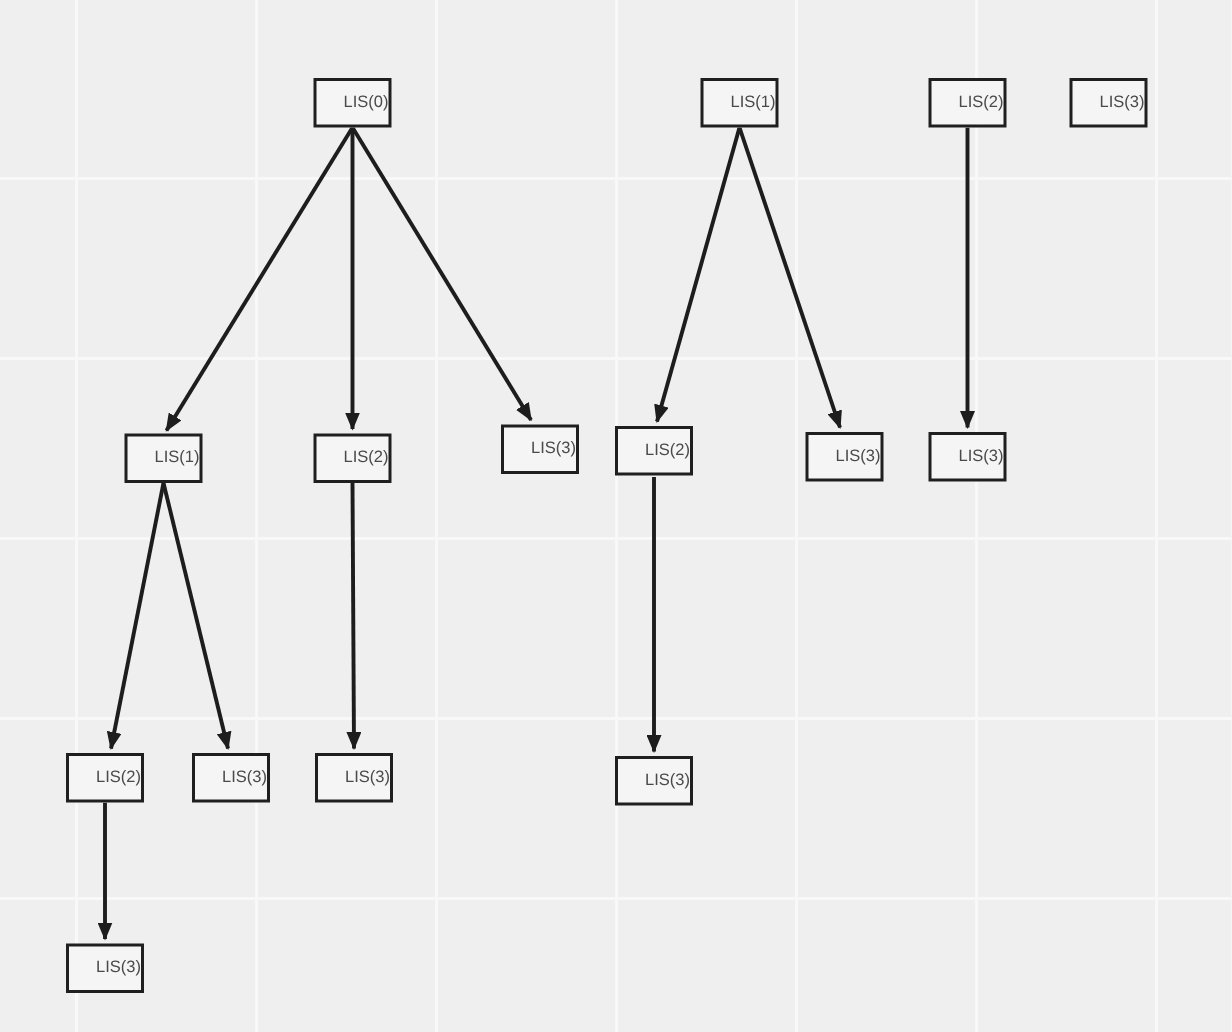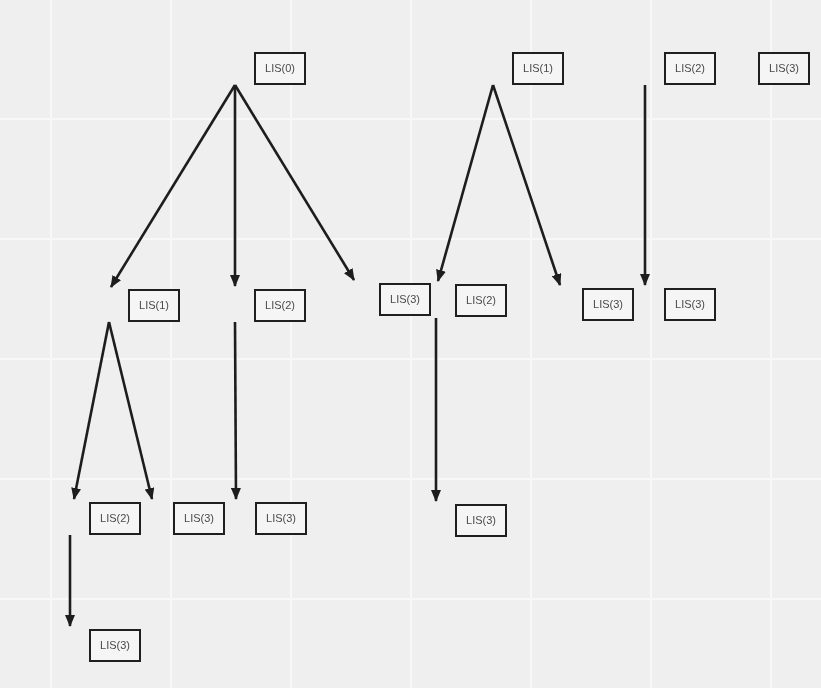--- a/index.html
+++ b/index.html
@@ -30,28 +30,27 @@
     position: absolute;
     left: 0; top: 0;
     width: 821px; height: 688px;
     pointer-events: none;
   }
   .edges-layer line { stroke: var(--edge); stroke-width: 2.6px; }
   .node {
     position: absolute;
     display: flex;
     align-items: center;
-    justify-content: center;
+    justify-content: flex-end;
     background: var(--node-fill);
     border: 2px solid var(--node-border);
     color: var(--node-text);
     font-size: 11px;
     line-height: 1;
     user-select: none;
-    margin-left: 45px;
   }
 </style>
 </head>
 <body>
 
 <div class="canvas">
   <svg class="edges-layer" width="821" height="688" viewBox="0 0 821 688" xmlns="http://www.w3.org/2000/svg">
     <defs>
       <marker id="arrowhead" markerUnits="userSpaceOnUse" markerWidth="12" markerHeight="10" refX="11" refY="5" orient="auto">
         <path d="M0,0 L12,5 L0,10 Z" fill="#1d1d1d"></path>

